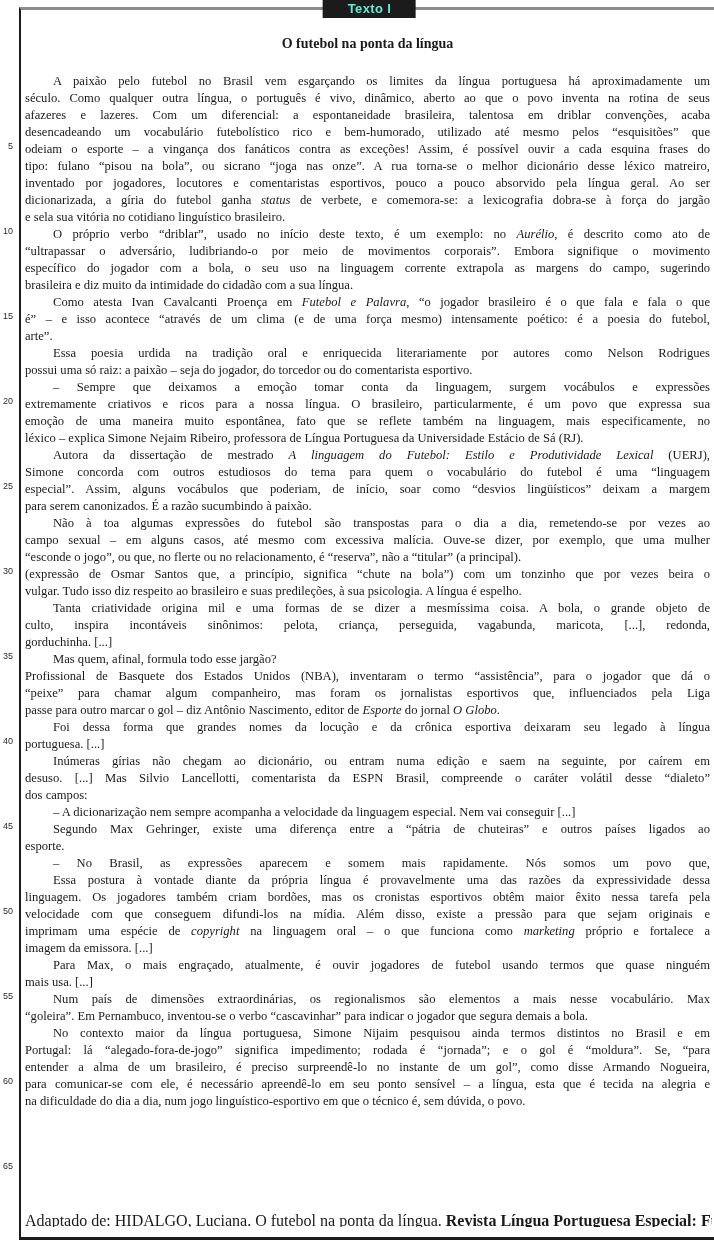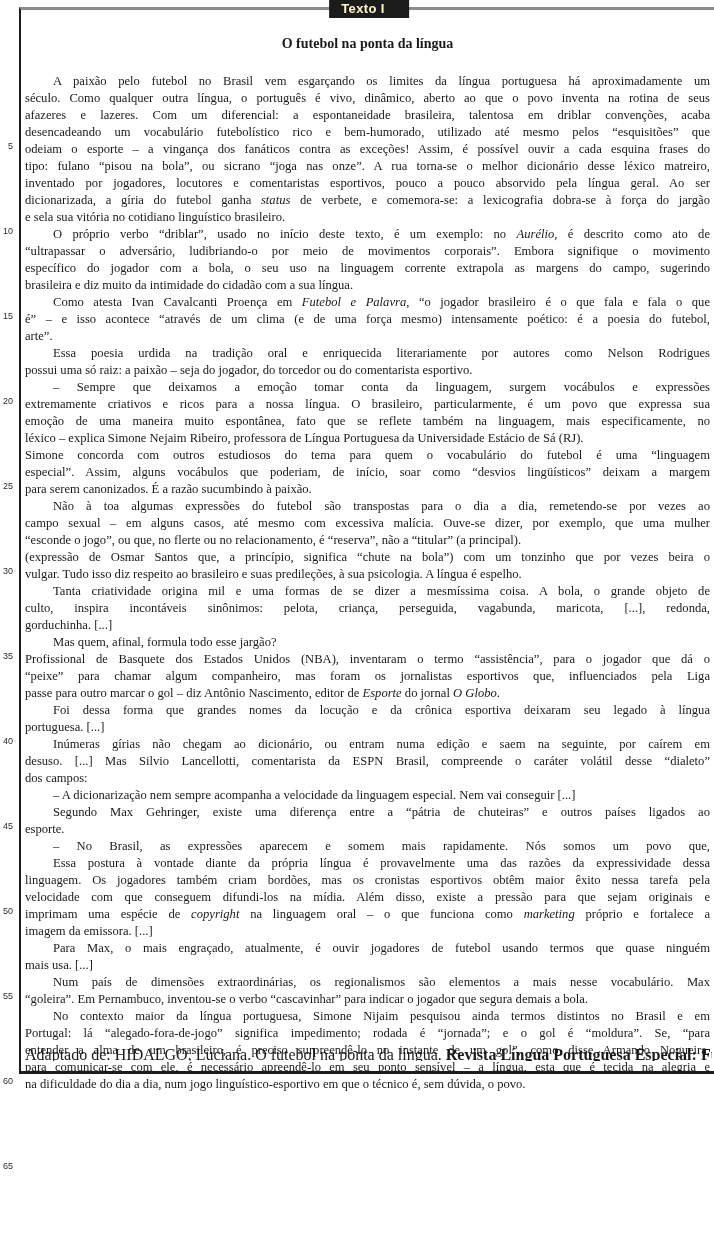--- a/index.html
+++ b/index.html
@@ -9,39 +9,39 @@
     font-family: "Liberation Serif", serif;
     color: #1a1a1a;
     position: relative;
     overflow: hidden;
   }
   .page { position: relative; width: 714px; height: 1244px; background: #fff; }
 
   
   .doc-box {
     position: absolute;
-    left: 19px; top: 7px; right: 0; height: 1067px;
+    left: 19px; top: 7px; right: 0; height: 1233px;
     box-sizing: border-box;
     border-top: 3px solid #8c8c8c;
     border-left: 2px solid #1c1c1c;
     border-bottom: 3px solid #1c1c1c;
   }
 
   
   .texto-label {
     position: absolute;
     top: 0; left: 369px;
     transform: translateX(-50%);
     background: #1b1b1b;
-    color: #fef9c3;
+    color: #5eead4;
     font-family: "Liberation Sans", sans-serif;
     font-weight: bold;
     font-size: 13px;
     line-height: 15px;
-    padding: 1px 24px 2px 12px;
+    padding: 1px 24px 2px 25px;
     letter-spacing: 0.4px;
     z-index: 3;
     white-space: nowrap;
   }
 
   .title {
     margin: 26px 0 0 0;
     text-align: center;
     font-size: 14px;
     font-weight: bold;
@@ -170,20 +170,21 @@
         <div class="line end">brasileira e diz muito da intimidade do cidadão com a sua língua.</div>
         <div class="line indent">Como atesta Ivan Cavalcanti Proença em <i>Futebol e Palavra</i>, “o jogador brasileiro é o que fala e fala o que</div>
         <div class="line">é” – e isso acontece “através de um clima (e de uma força mesmo) intensamente poético: é a poesia do futebol,</div>
         <div class="line end">arte”.</div>
         <div class="line indent">Essa poesia urdida na tradição oral e enriquecida literariamente por autores como Nelson Rodrigues</div>
         <div class="line end">possui uma só raiz: a paixão – seja do jogador, do torcedor ou do comentarista esportivo.</div>
         <div class="line indent">– Sempre que deixamos a emoção tomar conta da linguagem, surgem vocábulos e expressões</div>
         <div class="line">extremamente criativos e ricos para a nossa língua. O brasileiro, particularmente, é um povo que expressa sua</div>
         <div class="line">emoção de uma maneira muito espontânea, fato que se reflete também na linguagem, mais especificamente, no</div>
         <div class="line end">léxico – explica Simone Nejaim Ribeiro, professora de Língua Portuguesa da Universidade Estácio de Sá (RJ).</div>
+        <div class="line indent">Autora da dissertação de mestrado <i>A linguagem do Futebol: Estilo e Produtividade Lexical</i> (UERJ),</div>
         <div class="line">Simone concorda com outros estudiosos do tema para quem o vocabulário do futebol é uma “linguagem</div>
         <div class="line">especial”. Assim, alguns vocábulos que poderiam, de início, soar como “desvios lingüísticos” deixam a margem</div>
         <div class="line end">para serem canonizados. É a razão sucumbindo à paixão.</div>
         <div class="line indent">Não à toa algumas expressões do futebol são transpostas para o dia a dia, remetendo-se por vezes ao</div>
         <div class="line">campo sexual – em alguns casos, até mesmo com excessiva malícia. Ouve-se dizer, por exemplo, que uma mulher</div>
         <div class="line end">“esconde o jogo”, ou que, no flerte ou no relacionamento, é “reserva”, não a “titular” (a principal).</div>
         <div class="line">(expressão de Osmar Santos que, a princípio, significa “chute na bola”) com um tonzinho que por vezes beira o</div>
         <div class="line end">vulgar. Tudo isso diz respeito ao brasileiro e suas predileções, à sua psicologia. A língua é espelho.</div>
         <div class="line indent">Tanta criatividade origina mil e uma formas de se dizer a mesmíssima coisa. A bola, o grande objeto de</div>
         <div class="line">culto, inspira incontáveis sinônimos: pelota, criança, perseguida, vagabunda, maricota, [...], redonda,</div>

